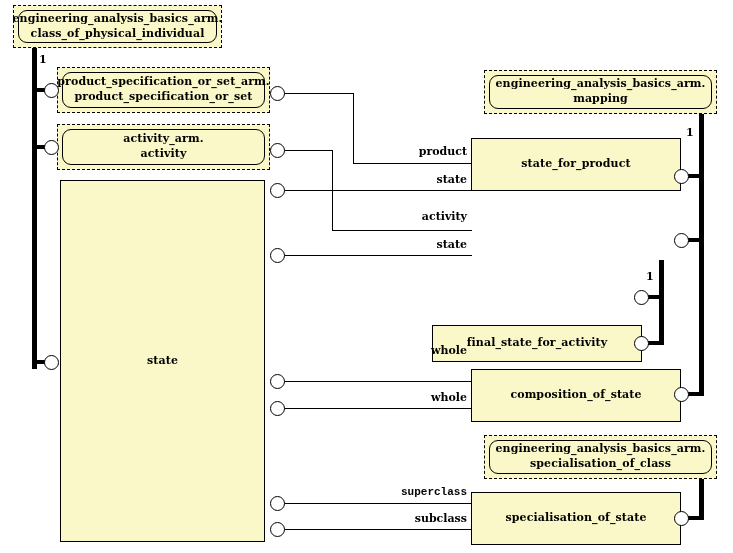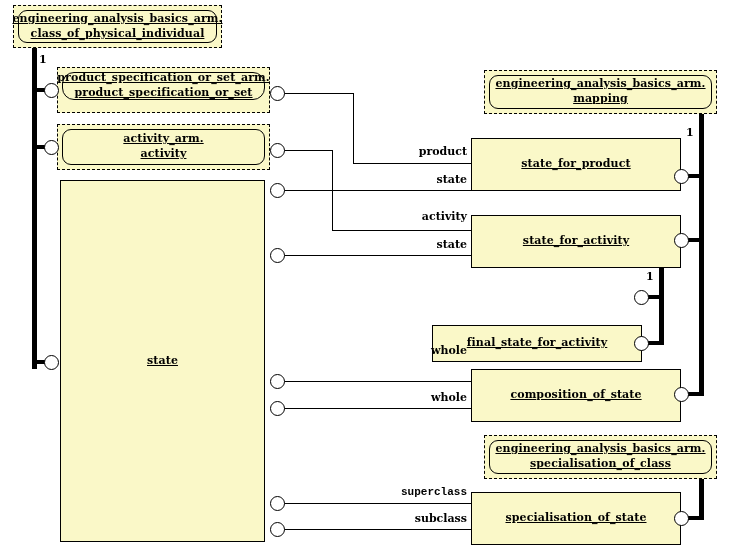--- a/index.html
+++ b/index.html
@@ -19,21 +19,20 @@
     box-sizing:border-box;
     display:flex;
     align-items:center;
     justify-content:center;
     text-align:center;
     font-weight:bold;
     font-size:11px;
     color:#000;
     line-height:1.35;
     letter-spacing:0.1px;
-    text-decoration:underline;
   }
   .ent.rounded{border-radius:9px;}
 
   
   .schema{
     position:absolute;
     background:#faf8c8;
     border:1px dashed #000;
     box-sizing:border-box;
   }
@@ -120,21 +119,21 @@
   <div class="h" style="left:278px;top:503px;width:194px;"></div>
   <div class="h" style="left:278px;top:529px;width:194px;"></div>
 
   <div class="schema" style="left:13px;top:5px;width:209px;height:43px;"></div>
   <div class="ent rounded" style="left:18px;top:10px;width:199px;height:33px;">
     <span class="lbl2">engineering_analysis_basics_arm.
 class_of_physical_individual</span>
   </div>
 
   <div class="schema" style="left:57px;top:67px;width:213px;height:46px;"></div>
-  <div class="ent rounded" style="left:62px;top:72px;width:203px;height:28px;border-radius:12px;">
+  <div class="ent rounded" style="left:62px;top:72px;width:203px;height:36px;">
     <span class="lbl2">product_specification_or_set_arm.
 product_specification_or_set</span>
   </div>
 
   <div class="schema" style="left:57px;top:124px;width:213px;height:46px;"></div>
   <div class="ent rounded" style="left:62px;top:129px;width:203px;height:36px;">
     <span class="lbl2">activity_arm.
 activity</span>
   </div>
 
@@ -151,23 +150,20 @@
   </div>
 
   <div class="ent" style="left:60px;top:180px;width:205px;height:362px;">
     <span>state</span>
   </div>
 
   <div class="ent" style="left:471px;top:138px;width:210px;height:53px;">
     <span>state_for_product</span>
   </div>
 
-  <div class="ent" style="left:471px;top:215px;width:210px;height:53px;">
-    <span>state_for_activity</span>
-  </div>
 
 
   <div class="ent" style="left:432px;top:325px;width:210px;height:37px;">
     <span>final_state_for_activity</span>
   </div>
 
   <div class="ent" style="left:471px;top:492px;width:210px;height:53px;">
     <span>specialisation_of_state</span>
   </div>
 

